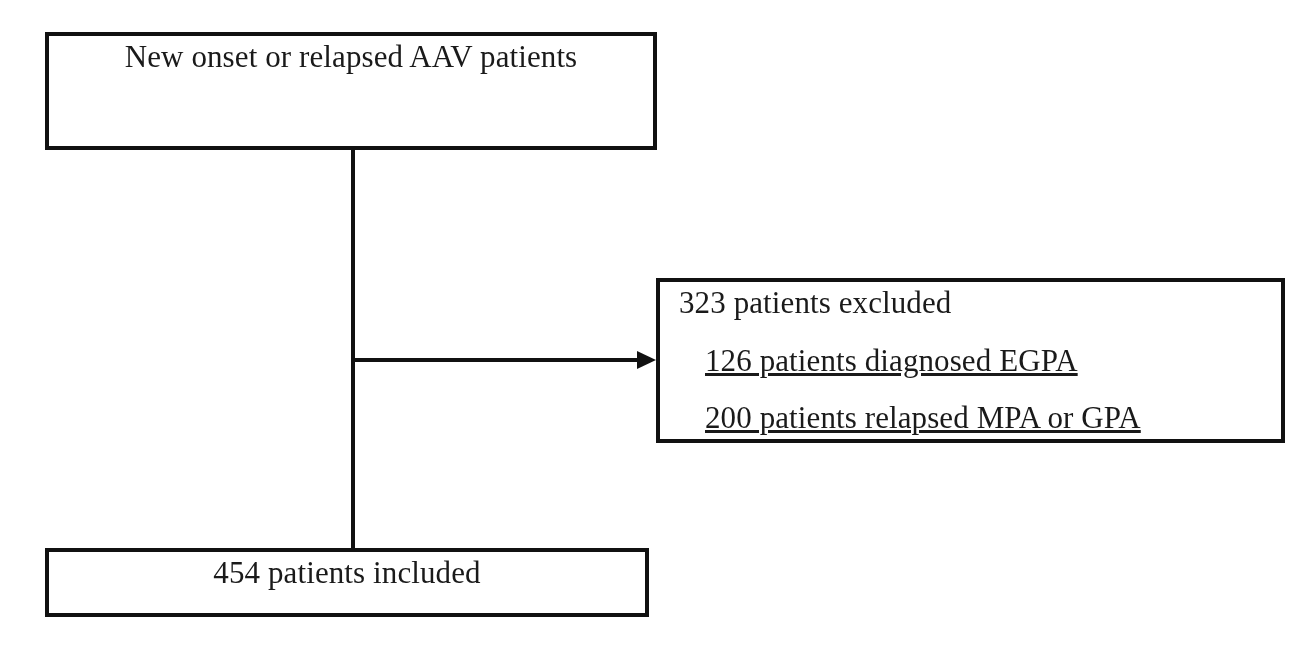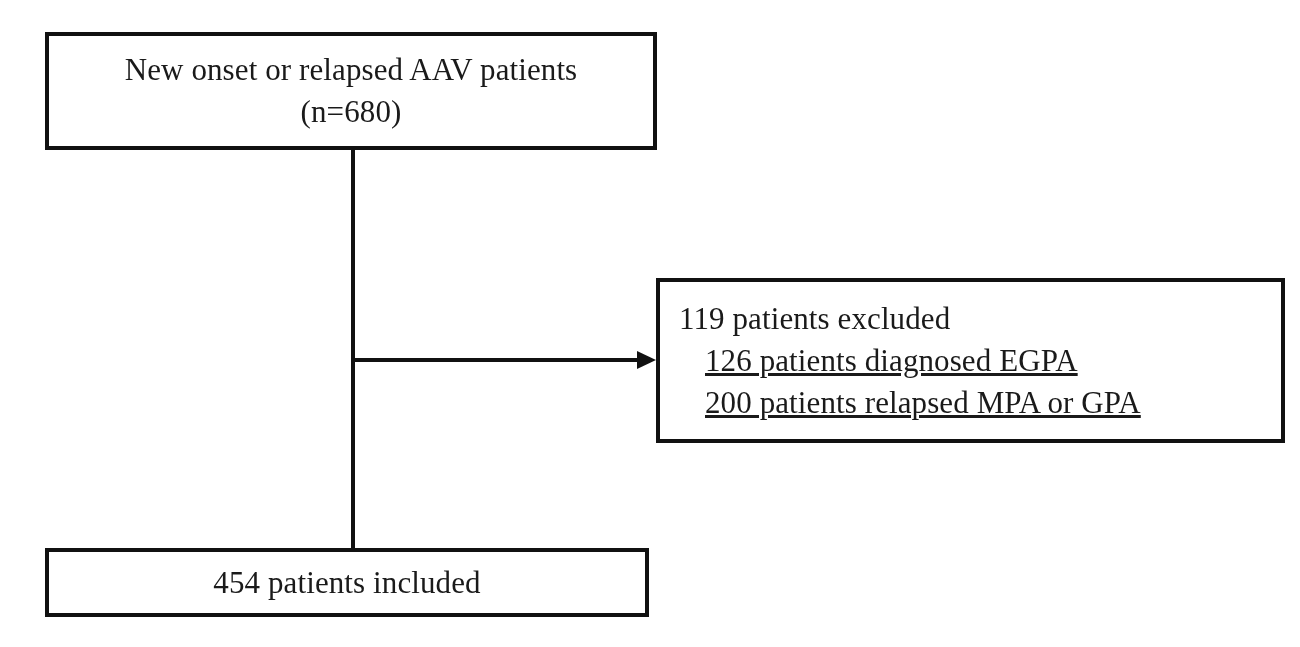--- a/index.html
+++ b/index.html
@@ -19,21 +19,21 @@
   }
 
   
   .node-box {
     position: absolute;
     box-sizing: border-box;
     background: #ffffff;
     border: 4px solid #111111;
     display: flex;
     flex-direction: column;
-    justify-content: center;
+    justify-content: space-between;
   }
   .node-box.center-text {
     align-items: center;
     text-align: center;
   }
   .node-box.left-text {
     align-items: flex-start;
     text-align: left;
   }
 
@@ -120,30 +120,29 @@
     top: 550px;
   }
 </style>
 </head>
 <body>
 
 <div id="canvas">
 
   <div class="node-box center-text" id="box-top">
     <span class="node-line">New onset or relapsed AAV patients</span>
-    <span class="node-line">(n=680)</span>
   </div>
 
   <div class="conn-vline" id="trunk-vertical"></div>
 
   <div class="conn-hline" id="branch-horizontal"></div>
   <div class="arrowhead-right" id="arrow-to-excluded"></div>
 
   <div class="node-box left-text" id="box-excluded">
-    <span class="node-line">119 patients excluded</span>
+    <span class="node-line">323 patients excluded</span>
     <span class="node-line indent-1">126 patients diagnosed EGPA</span>
     <span class="node-line indent-1">200 patients relapsed MPA or GPA</span>
   </div>
 
   <div class="arrowhead-down" id="arrow-to-included"></div>
 
   <div class="node-box center-text" id="box-included">
     <span class="node-line">454 patients included</span>
   </div>
 

